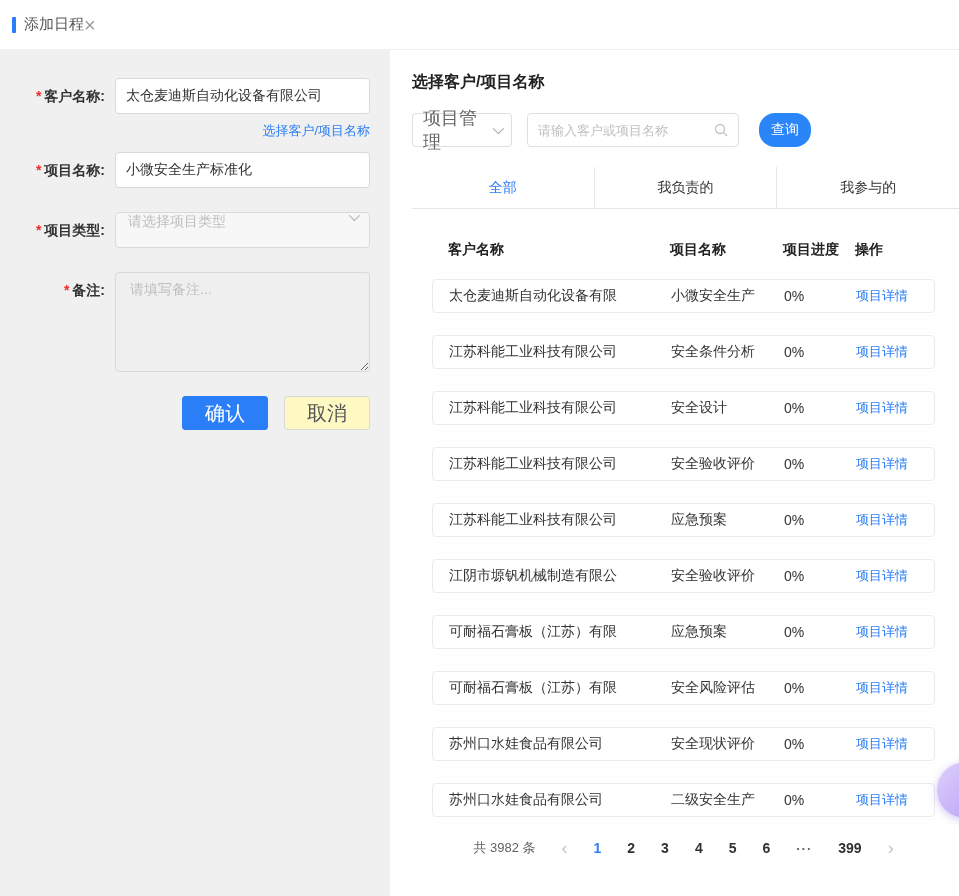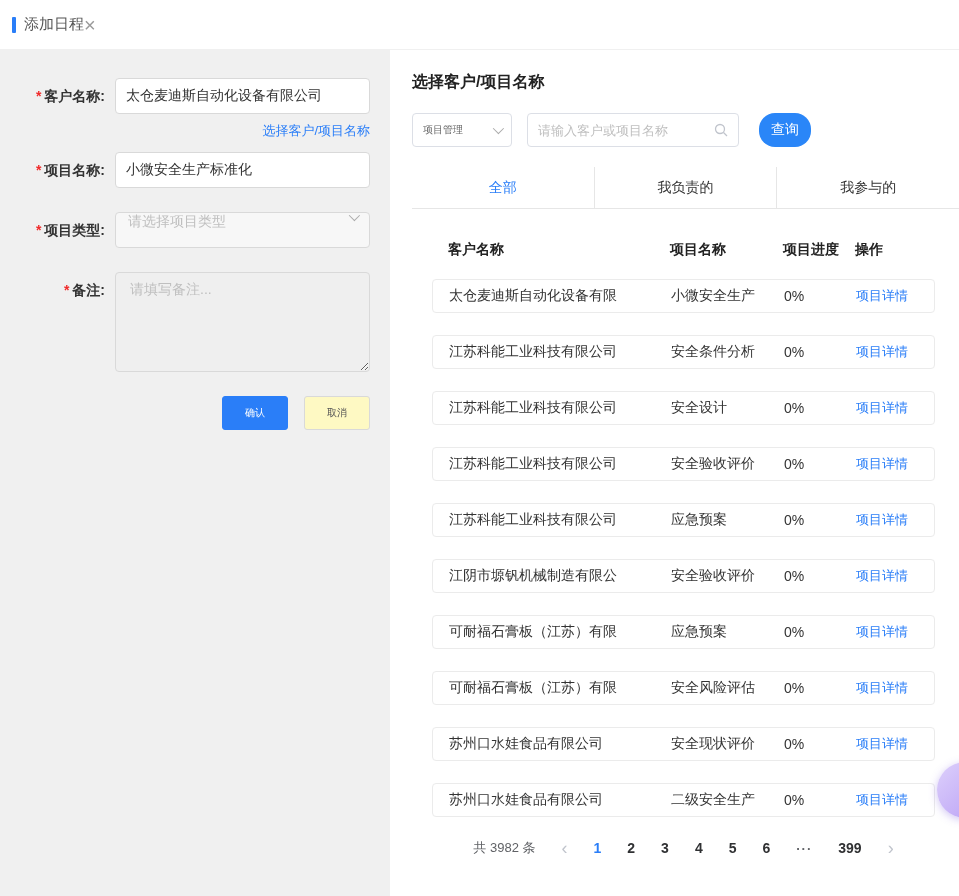--- a/index.html
+++ b/index.html
@@ -65,36 +65,36 @@
     background: #efefef; padding: 8px 14px;
     font-size: 14px; color: #333; font-family: inherit;
     outline: none; resize: both;
   }
   ::placeholder { color: #bfbfbf; opacity: 1; }
   .link-row { justify-content: flex-end; margin: 0 0 12px 0; }
   .blue-link { color: #2a7ef8; font-size: 13px; text-decoration: none; cursor: pointer; }
   .btn-row { display: flex; justify-content: flex-end; gap: 16px; margin-top: 0; }
   .btn {
     height: 34px; padding: 0 22px;
-    font-size: 10px; border-radius: 3px; cursor: pointer; font-family: inherit;
+    font-size: 20px; border-radius: 3px; cursor: pointer; font-family: inherit;
   }
   .btn-primary { background: #2a7ef8; color: #fff; border: 1px solid #2a7ef8; }
   .btn-default { background: #fef9c3; color: #555; border: 1px solid #d9d9d9; }
 
   
   .picker-panel { flex: 1; background: #fff; padding: 22px 0 0 22px; position: relative; }
   .picker-title { font-size: 16px; font-weight: bold; color: #222; margin-bottom: 20px; }
 
   .filter-row { display: flex; align-items: center; margin-bottom: 20px; }
   .dropdown {
     width: 100px; height: 34px;
     border: 1px solid #dcdfe6; border-radius: 4px;
     display: flex; align-items: center; justify-content: space-between;
     padding: 0 10px; margin-right: 15px;
-    font-size: 10px; color: #666; cursor: pointer; background: #fff;
+    font-size: 18px; color: #666; cursor: pointer; background: #fff;
   }
   .search-box {
     width: 212px; height: 34px;
     border: 1px solid #dcdfe6; border-radius: 4px;
     display: flex; align-items: center;
     padding: 0 10px; margin-right: 20px; background: #fff;
   }
   .search-box input {
     border: none; outline: none; flex: 1;
     font-size: 13px; background: transparent; font-family: inherit; color: #333; min-width: 0;

